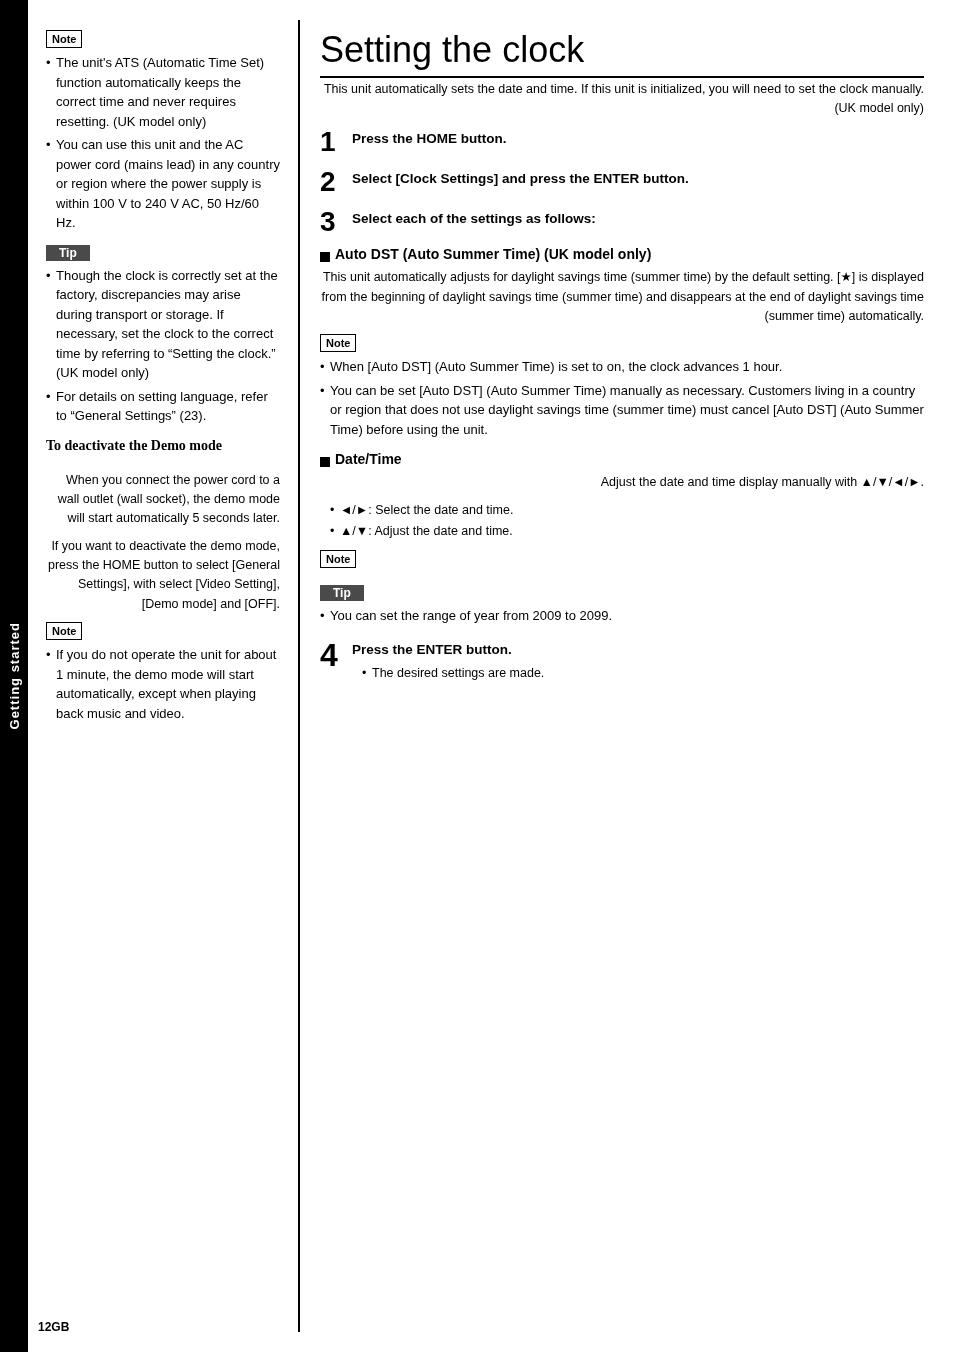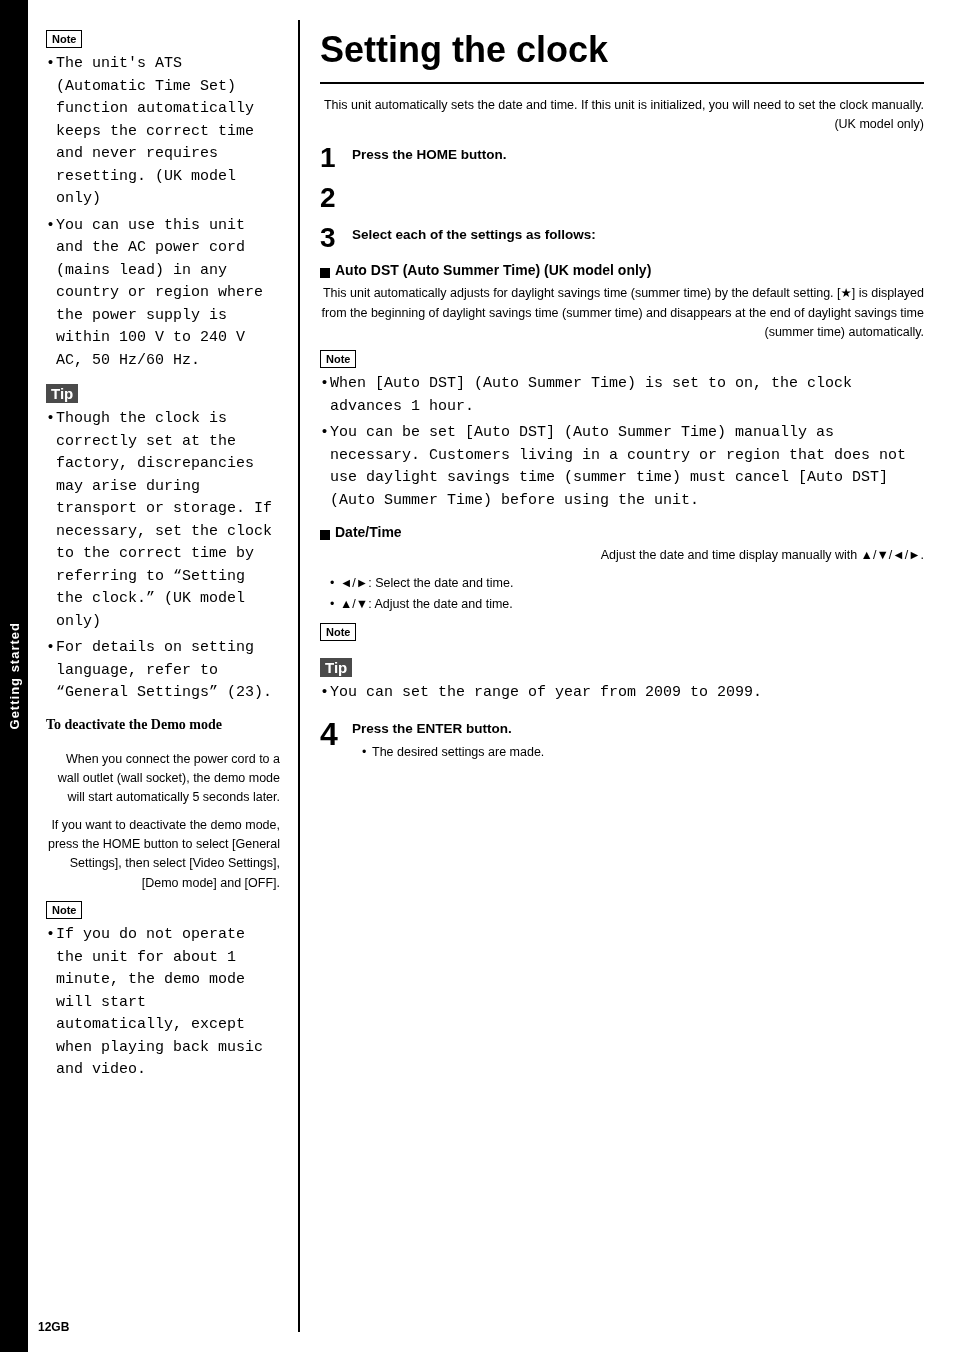--- a/index.html
+++ b/index.html
@@ -62,41 +62,40 @@
       padding: 2px 5px;
       display: inline-block;
       font-size: 11px;
       font-weight: bold;
       margin-bottom: 5px;
     }
 
     .tip-box {
       background: #4a4a4a;
       color: #fff;
-      padding: 1px 5px;
+      padding: 1px 13px;
       display: inline-block;
-      font-size: 15px;
+      font-size: 12px;
       font-weight: bold;
       margin-bottom: 5px;
     }
 
     .note-section {
       margin-bottom: 12px;
     }
     .note-section ul {
       list-style: none;
       padding: 0;
     }
     .note-section ul li {
       padding-left: 10px;
       position: relative;
-      font-size: 15px;
+      font-size: 13px;
       line-height: 1.5;
       margin-bottom: 4px;
-      font-family: Liberation Mono, monospace;
     }
     .note-section ul li::before {
       content: "•";
       position: absolute;
       left: 0;
     }
 
     .section-title {
       font-size: 14px;
       font-weight: bold;
@@ -108,25 +107,25 @@
     .body-text {
       font-size: 12.5px;
       line-height: 1.55;
       margin-bottom: 8px;
       text-align: right;
     }
 
     
     .page-title {
       font-size: 36px;
-      font-weight: bold;
+      font-weight: normal;
       font-family: Arial, Helvetica, sans-serif;
       border-bottom: 2px solid #000;
-      padding-bottom: 12px;
-      margin-bottom: 12px;
+      padding-bottom: 6px;
+      margin-bottom: 2px;
       line-height: 1.1;
     }
 
     
     .step {
       display: flex;
       align-items: flex-start;
       margin-bottom: 10px;
     }
     .step-number {
@@ -211,21 +210,21 @@
     <div class="note-section">
       <div class="tip-box">Tip</div>
       <ul>
         <li>Though the clock is correctly set at the factory, discrepancies may arise during transport or storage. If necessary, set the clock to the correct time by referring to “Setting the clock.” (UK model only)</li>
         <li>For details on setting language, refer to “General Settings” (23).</li>
       </ul>
     </div>
 
     <div class="section-title">To deactivate the Demo mode</div>
     <p class="body-text">When you connect the power cord to a wall outlet (wall socket), the demo mode will start automatically 5 seconds later.</p>
-    <p class="body-text">If you want to deactivate the demo mode, press the HOME button to select [General Settings], then select [Video Settings], [Demo mode] and [OFF].</p>
+    <p class="body-text">If you want to deactivate the demo mode, press the HOME button to select [General Settings], with select [Video Setting], [Demo mode] and [OFF].</p>
 
     <div class="note-section">
       <div class="note-box">Note</div>
       <ul>
         <li>If you do not operate the unit for about 1 minute, the demo mode will start automatically, except when playing back music and video.</li>
       </ul>
     </div>
 
   </div>
 
@@ -235,20 +234,21 @@
 
     <p class="body-text">This unit automatically sets the date and time. If this unit is initialized, you will need to set the clock manually. (UK model only)</p>
 
     <div class="step">
       <div class="step-number">1</div>
       <div class="step-text">Press the HOME button.</div>
     </div>
 
     <div class="step">
       <div class="step-number">2</div>
+      <div class="step-text">Select [Clock Settings] and press the ENTER button.</div>
     </div>
 
     <div class="step">
       <div class="step-number">3</div>
       <div class="step-text">Select each of the settings as follows:</div>
     </div>
 
     <div class="sub-heading">
       <span class="black-square"></span>
       <span>Auto DST (Auto Summer Time) (UK model only)</span>

